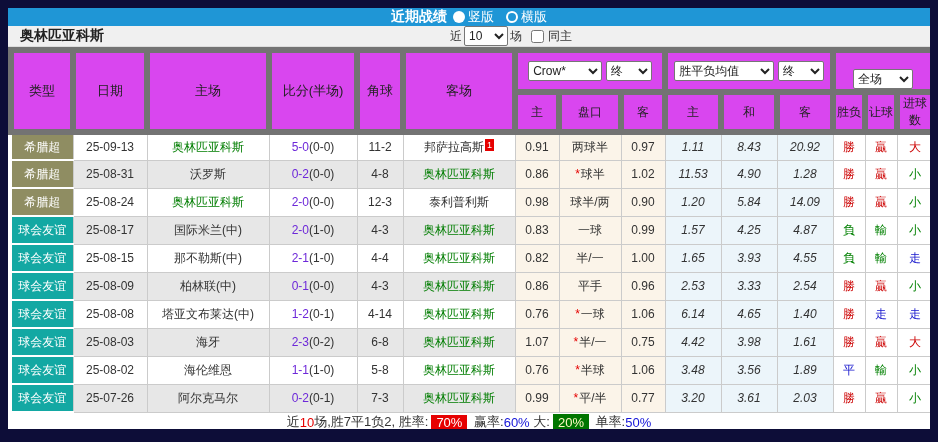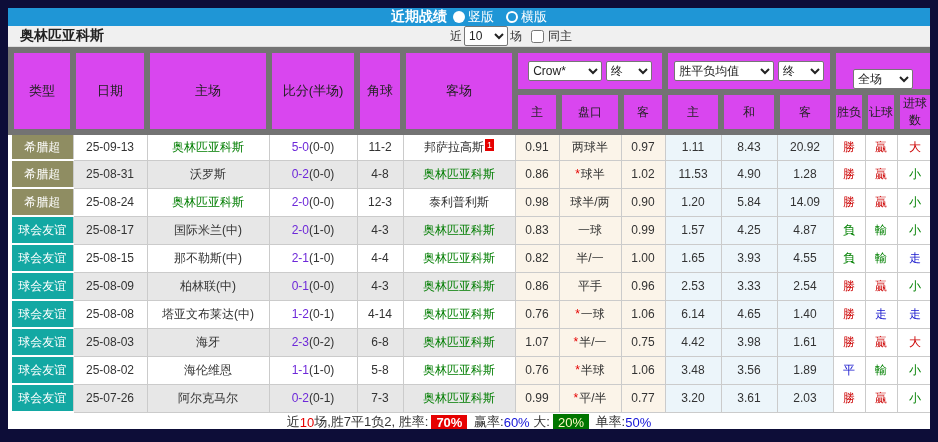--- a/index.html
+++ b/index.html
@@ -71,39 +71,39 @@
   }
   td.type {
     color: #fff;
     border-bottom: 2px solid #fff; border-top: none;
     border-left: 2px solid #fff;
   }
   td.type.super { background: #8f8d62; }
   td.type.friendly { background: #13a8a3; }
   tr.even td.plain { background: #e7e7e7; }
   td.cream { background: #fbf4e9; }
-  td.bluet { background: #ecf5fa; }
+  td.bluet { background: #ecf5fa; font-style: italic; }
   .self { color: #007d00; }
   .sc { color: #6d28d9; }
   .half { color: #333; }
   .star { color: #e60000; margin-right: 1px; }
   .card {
     background: #e60000; color: #fff; font-size: 9px;
     padding: 0 2px; margin-left: 1px; line-height: 12px;
     display: inline-block; vertical-align: top;
   }
   .c-red { color: #cc0000; }
   .c-green { color: #008000; }
   .c-blue { color: #1414cc; }
   .summary {
     height: 30px; display: flex; align-items: center; justify-content: center;
     font-size: 13px; color: #333;
   }
   .summary span { white-space: pre; }
-  .badge-red { background: #e60000; color: #fff; padding: 0 5px; margin: 0 3px; font-weight: bold; }
+  .badge-red { background: #e60000; color: #fff; padding: 0 5px; margin: 0 3px; }
   .badge-green { background: #007500; color: #fef9c3; padding: 1px 5px; margin: 0 3px; }
   .blue-val { color: #1414d8; }
   .red-val { color: #e60000; }
   .bottom-strip { margin-top: auto; height: 3px; background: #c5d6e8; }
 </style>
 </head>
 <body>
 
 <div class="frame">
   <div class="inner">

